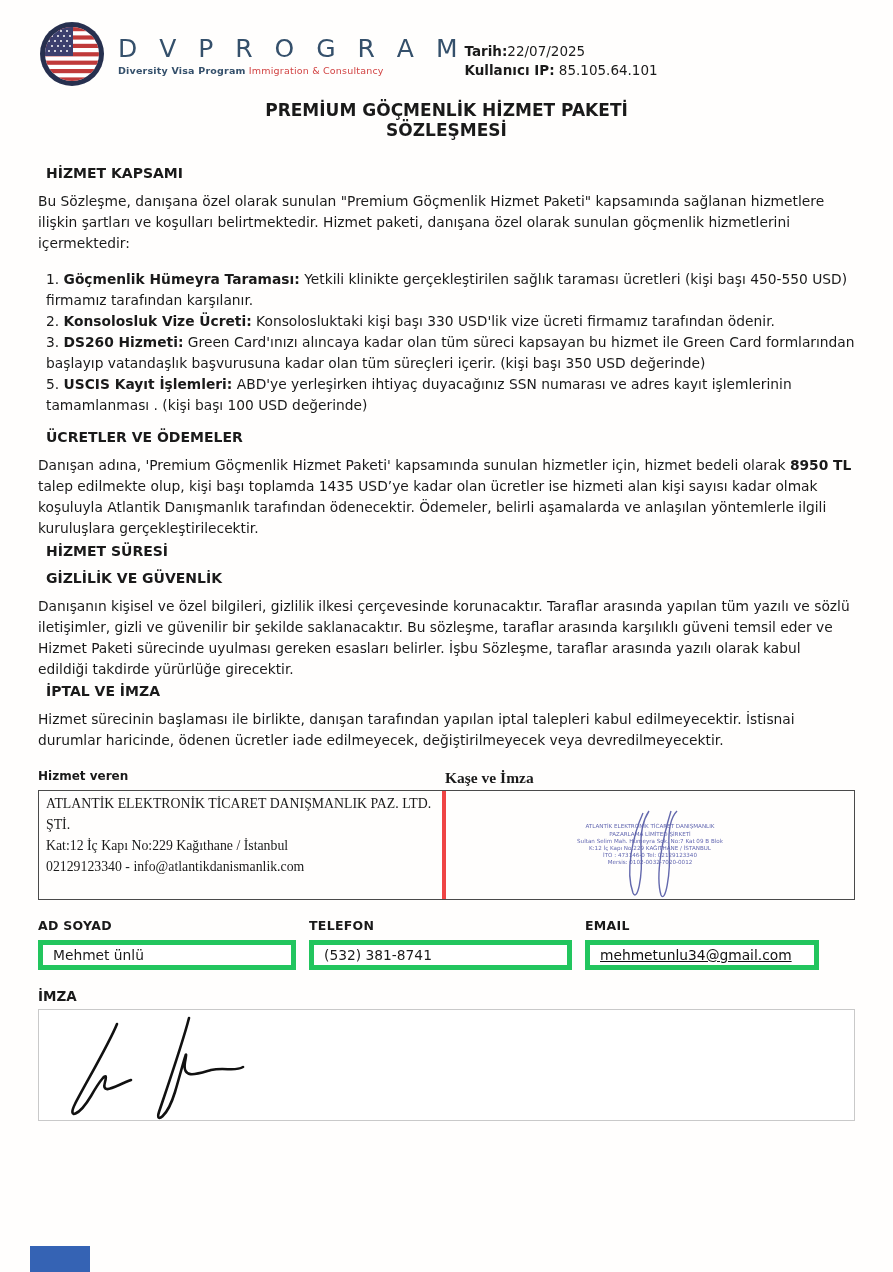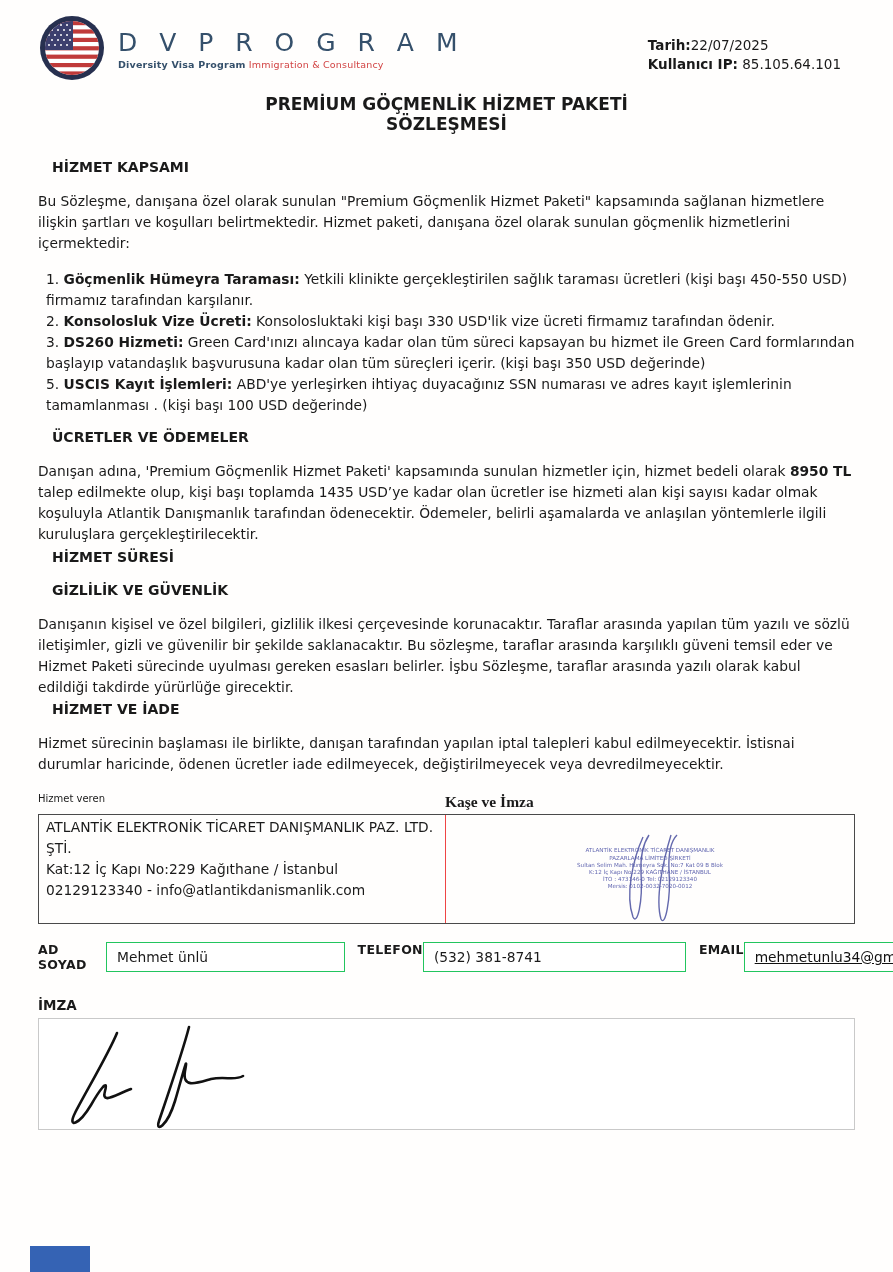--- a/index.html
+++ b/index.html
@@ -7,60 +7,60 @@
     position:relative;
     width:893px;height:1272px;
     background:#fffefd;
     font-family:"DejaVu Sans","Liberation Sans",sans-serif;
     color:#1a1a1a;
     overflow:hidden;
   }
   .content{position:absolute;left:38px;right:38px;top:0;}
 
   
-  .header{display:flex;justify-content:space-between;align-items:flex-start;padding-top:14px;}
+  .header{display:flex;justify-content:flex-start;align-items:flex-start;padding-top:20px;}
   .logo-wrap{display:flex;align-items:center;gap:12px;}
   .brand-name{font-size:25px;letter-spacing:7px;color:#35506b;font-weight:500;line-height:26px;}
   .tagline{font-size:9.5px;margin-top:3px;letter-spacing:.2px;}
   .tagline .t1{color:#35506b;font-weight:bold;}
   .tagline .t2{color:#d24444;}
   .meta{font-size:13.5px;line-height:19px;margin-top:22px;margin-right:14px;}
   .meta b{font-weight:bold;}
 
   
   .doc-title{text-align:center;font-weight:bold;font-size:17px;line-height:20px;margin-top:8px;}
 
   
-  .h{font-weight:bold;font-size:14px;line-height:19px;margin:14px;}
+  .h{font-weight:bold;font-size:14px;line-height:19px;margin:8px;}
   .h.kapsam{margin-top:24px;}
   .p{font-size:13.8px;line-height:21px;margin:2px 0 0 0;}
   .list{margin-top:15px;padding-left:8px;}
   .li{font-size:13.8px;line-height:21px;margin:0;}
   .b{font-weight:bold;}
   .h.ucret{margin-top:12px;}
   .h.sure{margin-top:3px;}
   .h.gizli{margin-top:2px;}
   .h.iptal{margin-top:2px;}
 
   
   .provider-heads{display:flex;margin-top:18px;}
-  .ph-left{flex:0 0 407px;font-weight:normal;font-size:10px;}
+  .ph-left{flex:0 0 407px;font-weight:bold;font-size:12px;}
   .ph-right{flex:1;font-family:"Liberation Serif","DejaVu Serif",serif;font-weight:bold;font-size:15.5px;}
   .provider-table{display:flex;border:1px solid #4a4a4a;margin-top:3px;}
-  .pt-left{flex:0 0 407px;border-right:1px solid #ef4444;padding:2px 7px;font-size:13.8px;line-height:21px;min-height:108px;box-sizing:border-box;}
+  .pt-left{flex:0 0 407px;border-right:4px solid #ef4444;padding:2px 7px;font-size:13.8px;line-height:21px;min-height:108px;box-sizing:border-box;font-family:Liberation Serif, serif;}
   .pt-right{flex:1;position:relative;display:flex;align-items:center;justify-content:center;min-height:108px;}
   .stamp{position:relative;width:250px;text-align:center;color:#5b60ad;font-size:5.6px;line-height:7.2px;opacity:.95;}
   .stamp .sl{white-space:nowrap;overflow:hidden;}
   .stamp-sig{position:absolute;left:0;top:-14px;pointer-events:none;}
 
   
   .form-row{display:flex;gap:13px;margin-top:18px;}
-  .ffield{display:flex;}
+  .ffield{display:flex;flex-direction:column;}
   .ffield .lab{font-weight:bold;font-size:12.5px;letter-spacing:.3px;margin-bottom:7px;}
-  .fbox{border:1px solid #22c55e;height:30px;display:flex;align-items:center;padding-left:10px;font-size:13.8px;background:#fff;box-sizing:border-box;}
+  .fbox{border:5px solid #22c55e;height:30px;display:flex;align-items:center;padding-left:10px;font-size:13.8px;background:#fff;box-sizing:border-box;}
   .f1{width:258px;} .f2{width:263px;} .f3{width:234px;}
   .email-val{text-decoration:underline;color:#111;}
 
   .imza-label{font-weight:bold;font-size:13.5px;margin-top:18px;}
   .imza-box{border:1px solid #c9c9c9;height:110px;margin-top:5px;position:relative;background:#fff;}
 
   .blue-box{position:absolute;left:30px;top:1246px;width:60px;height:26px;background:#3563b4;}
 </style>
 </head>
 <body>
@@ -143,21 +143,21 @@
     </div>
 
     <p class="h ucret">ÜCRETLER VE ÖDEMELER</p>
     <p class="p"><span>Danışan adına, 'Premium Göçmenlik Hizmet Paketi' kapsamında sunulan hizmetler için, hizmet bedeli olarak </span><span class="b">8950 TL</span><span> talep edilmekte olup, kişi başı toplamda 1435 USD’ye kadar olan ücretler ise hizmeti alan kişi sayısı kadar olmak koşuluyla Atlantik Danışmanlık tarafından ödenecektir. Ödemeler, belirli aşamalarda ve anlaşılan yöntemlerle ilgili kuruluşlara gerçekleştirilecektir.</span></p>
 
     <p class="h sure">HİZMET SÜRESİ</p>
 
     <p class="h gizli">GİZLİLİK VE GÜVENLİK</p>
     <p class="p">Danışanın kişisel ve özel bilgileri, gizlilik ilkesi çerçevesinde korunacaktır. Taraflar arasında yapılan tüm yazılı ve sözlü iletişimler, gizli ve güvenilir bir şekilde saklanacaktır. Bu sözleşme, taraflar arasında karşılıklı güveni temsil eder ve Hizmet Paketi sürecinde uyulması gereken esasları belirler. İşbu Sözleşme, taraflar arasında yazılı olarak kabul edildiği takdirde yürürlüğe girecektir.</p>
 
-    <p class="h iptal">HİZMET VE İADE</p>
+    <p class="h iptal">İPTAL VE İMZA</p>
     <p class="p">Hizmet sürecinin başlaması ile birlikte, danışan tarafından yapılan iptal talepleri kabul edilmeyecektir. İstisnai durumlar haricinde, ödenen ücretler iade edilmeyecek, değiştirilmeyecek veya devredilmeyecektir.</p>
 
     <div class="provider-heads">
       <div class="ph-left">Hizmet veren</div>
       <div class="ph-right">Kaşe ve İmza</div>
     </div>
     <div class="provider-table">
       <div class="pt-left">
         <div>ATLANTİK ELEKTRONİK TİCARET DANIŞMANLIK PAZ. LTD. ŞTİ.</div>
         <div>Kat:12 İç Kapı No:229 Kağıthane / İstanbul</div>

